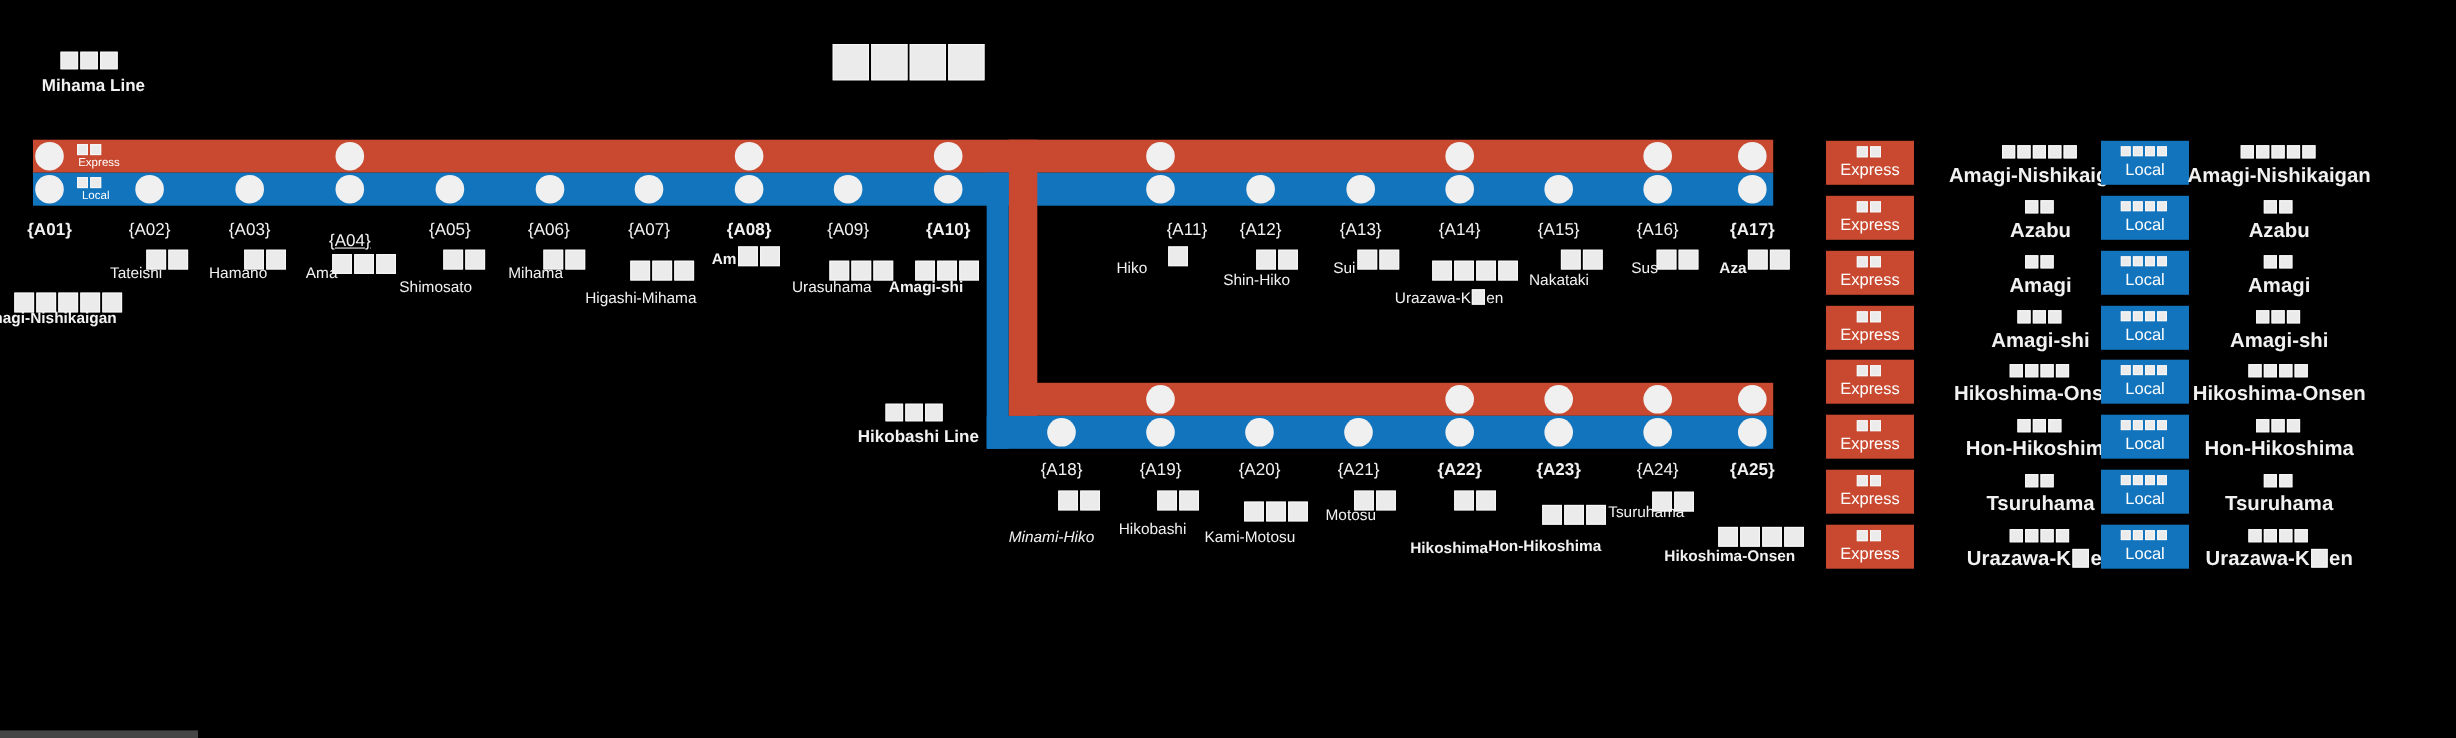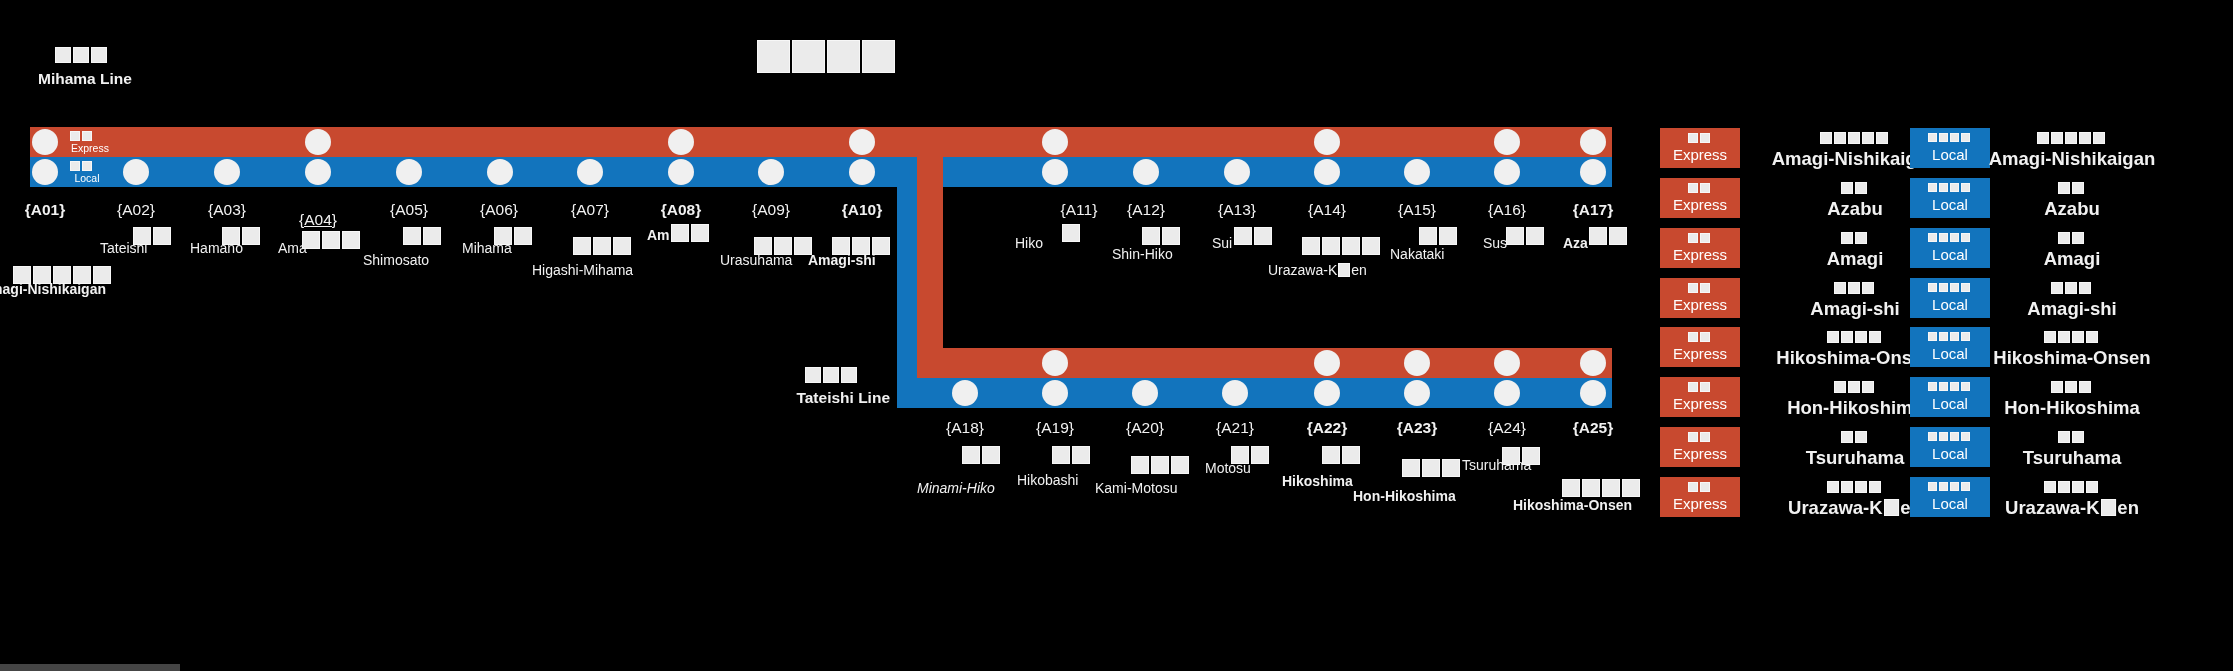--- a/index.html
+++ b/index.html
@@ -51,21 +51,21 @@
       <span class="tofu t-md"></span>
       <span class="tofu t-md"></span>
     </div>
   <div class="line-label" style="left:38px;top:70px;">Mihama Line</div>
 
   <div class="tofu-row" style="left:805px;top:367px;" id="hikoshima-line-tofu">
       <span class="tofu t-md"></span>
       <span class="tofu t-md"></span>
       <span class="tofu t-md"></span>
     </div>
-  <div class="line-label" style="left:890px;top:389px;transform:translateX(-100%);">Tateishi Line</div>
+  <div class="line-label" style="left:890px;top:389px;transform:translateX(-100%);">Hikobashi Line</div>
 
   <div id="map">
       <div class="band" style="left: 30px; top: 127px; width: 1582px; height: 30px; background: rgb(200, 73, 47);"></div>
       <div class="band" style="left: 30px; top: 157px; width: 1582px; height: 30px; background: rgb(18, 116, 189);"></div>
       <div class="band" style="left: 917px; top: 348px; width: 695px; height: 30px; background: rgb(200, 73, 47);"></div>
       <div class="band" style="left: 897px; top: 378px; width: 715px; height: 30px; background: rgb(18, 116, 189);"></div>
       <div class="band" style="left: 917px; top: 127px; width: 26px; height: 251px; background: rgb(200, 73, 47);"></div>
       <div class="band" style="left: 897px; top: 157px; width: 20px; height: 251px; background: rgb(18, 116, 189);"></div>
       <div class="tofu-row" style="left: 70px; top: 131px;">
         <span class="tofu t-bd"></span>
@@ -238,21 +238,21 @@
       <div class="code" style="left: 1235px; top: 419px;">{A21}</div>
       <div class="circle" style="left: 1222px; top: 380px;"></div>
       <div class="sname" style="left: 1205px; top: 460px;">Motosu</div>
       <div class="tofu-row" style="left: 1231px; top: 446px;">
         <span class="tofu t-st"></span>
         <span class="tofu t-st"></span>
       </div>
       <div class="code major" style="left: 1327px; top: 419px;">{A22}</div>
       <div class="circle" style="left: 1314px; top: 350px;"></div>
       <div class="circle" style="left: 1314px; top: 380px;"></div>
-      <div class="sname major" style="left: 1282px; top: 453px; margin-top: 20px;">Hikoshima</div>
+      <div class="sname major" style="left: 1282px; top: 470px; margin-top: 20px;">Hikoshima</div>
       <div class="tofu-row" style="left: 1322px; top: 446px;">
         <span class="tofu t-st"></span>
         <span class="tofu t-st"></span>
       </div>
       <div class="code major" style="left: 1417px; top: 419px;">{A23}</div>
       <div class="circle" style="left: 1404px; top: 350px;"></div>
       <div class="circle" style="left: 1404px; top: 380px;"></div>
       <div class="sname major" style="left: 1353px; top: 488px;">Hon-Hikoshima</div>
       <div class="tofu-row" style="left: 1402px; top: 459px;">
         <span class="tofu t-st"></span>

